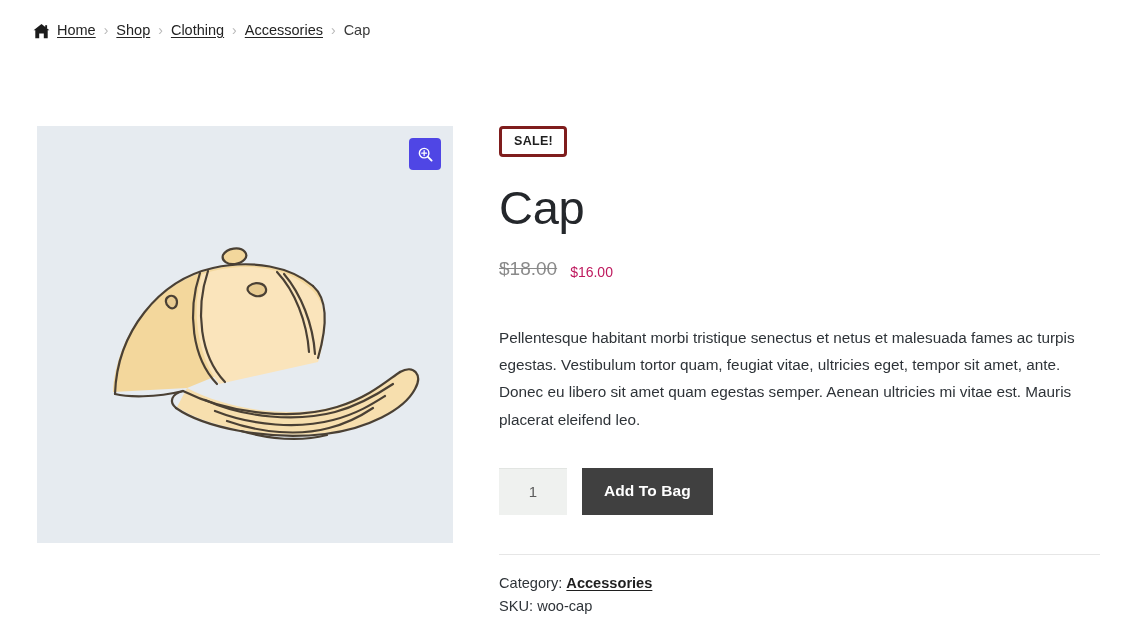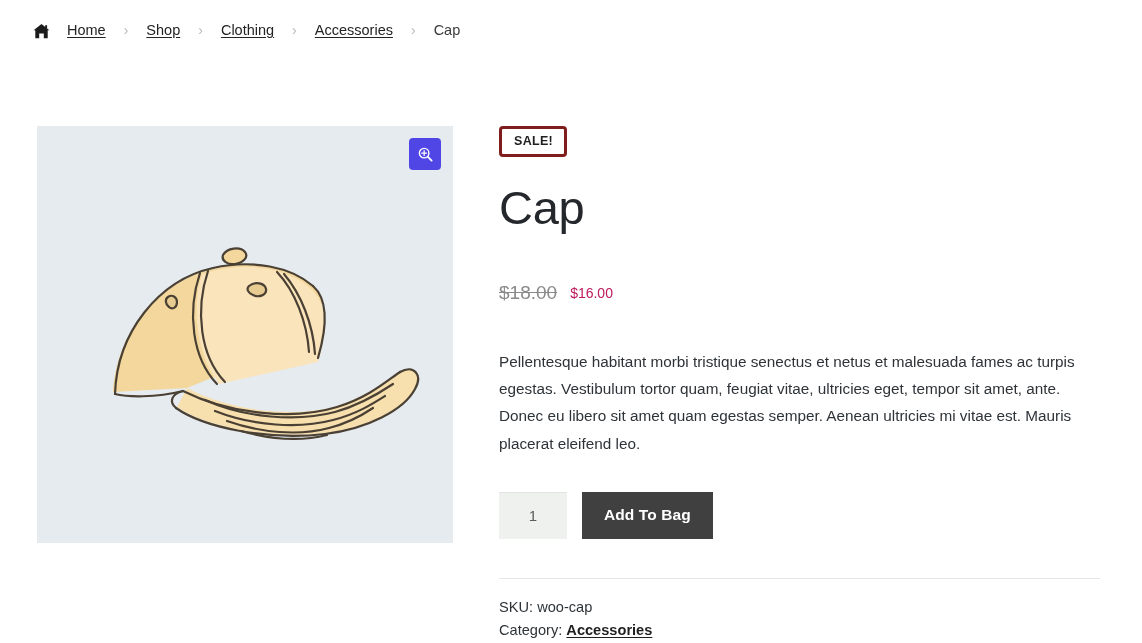--- a/index.html
+++ b/index.html
@@ -17,21 +17,21 @@
     overflow: hidden;
   }
 
   
   .breadcrumb {
     position: absolute;
     left: 33px;
     top: 22px;
     display: flex;
     align-items: center;
-    gap: 17px;
+    gap: 7px;
     font-size: 14.5px;
     color: #2f2f2f;
     white-space: nowrap;
   }
   .home-icon {
     display: inline-block;
     width: 17px;
     height: 16px;
     position: relative;
     top: 1px;
@@ -104,23 +104,23 @@
   }
   .product-title {
     margin: 26px 0 0 0;
     font-size: 47px;
     font-weight: 300;
     line-height: 1.05;
     color: #24272b;
     letter-spacing: -0.3px;
   }
   .price-row {
-    margin-top: 50px;
-    display: flex;
-    align-items: center;
+    margin-top: 26px;
+    display: flex;
+    align-items: flex-end;
     gap: 13px;
     font-size: 20px;
   }
   .price-old {
     color: #8a8a8a;
     text-decoration: line-through;
     font-size: 19px;
   }
   .price-new {
     color: #be185d;
@@ -271,22 +271,22 @@
 
   <div class="cart-row">
     <input class="qty-input" type="text" value="1" style="">
     <button class="add-btn">Add To Bag</button>
   </div>
 
   <div class="meta-divider"></div>
 
   <div class="meta">
     <div>
+      <span>Category:</span>
+      <a class="meta-link">Accessories</a>
+    </div>
+    <div>
       <span>SKU:</span>
       <span>woo-cap</span>
     </div>
-    <div>
-      <span>Category:</span>
-      <a class="meta-link">Accessories</a>
-    </div>
   </div>
 
 </div>
 
 </body></html>

